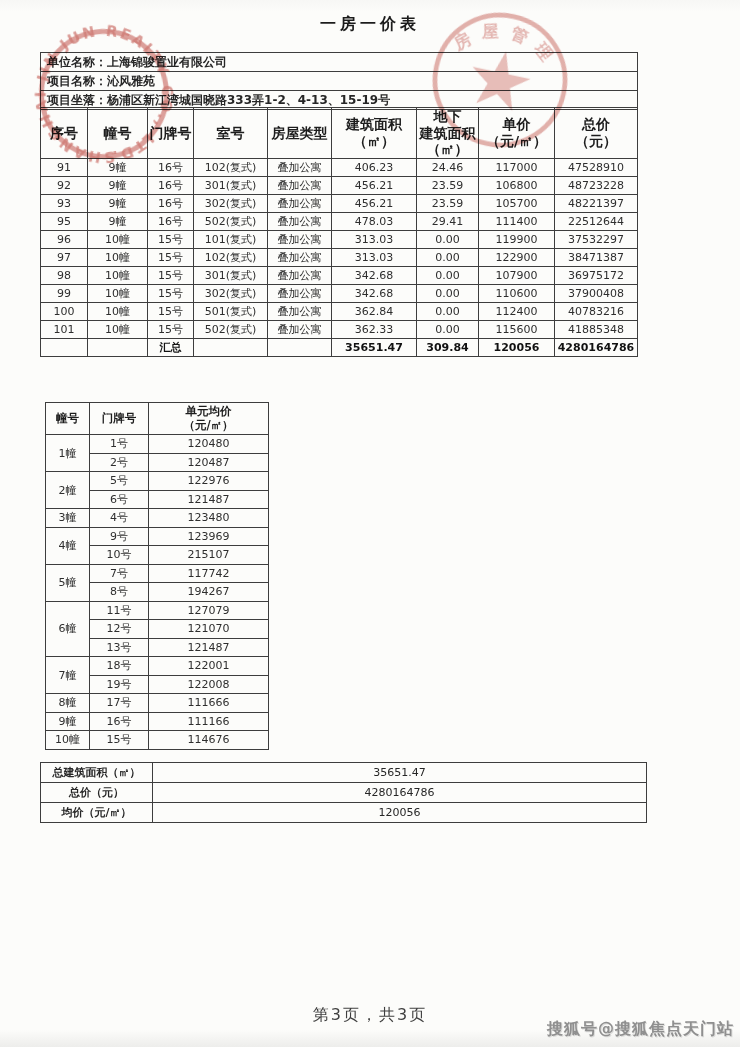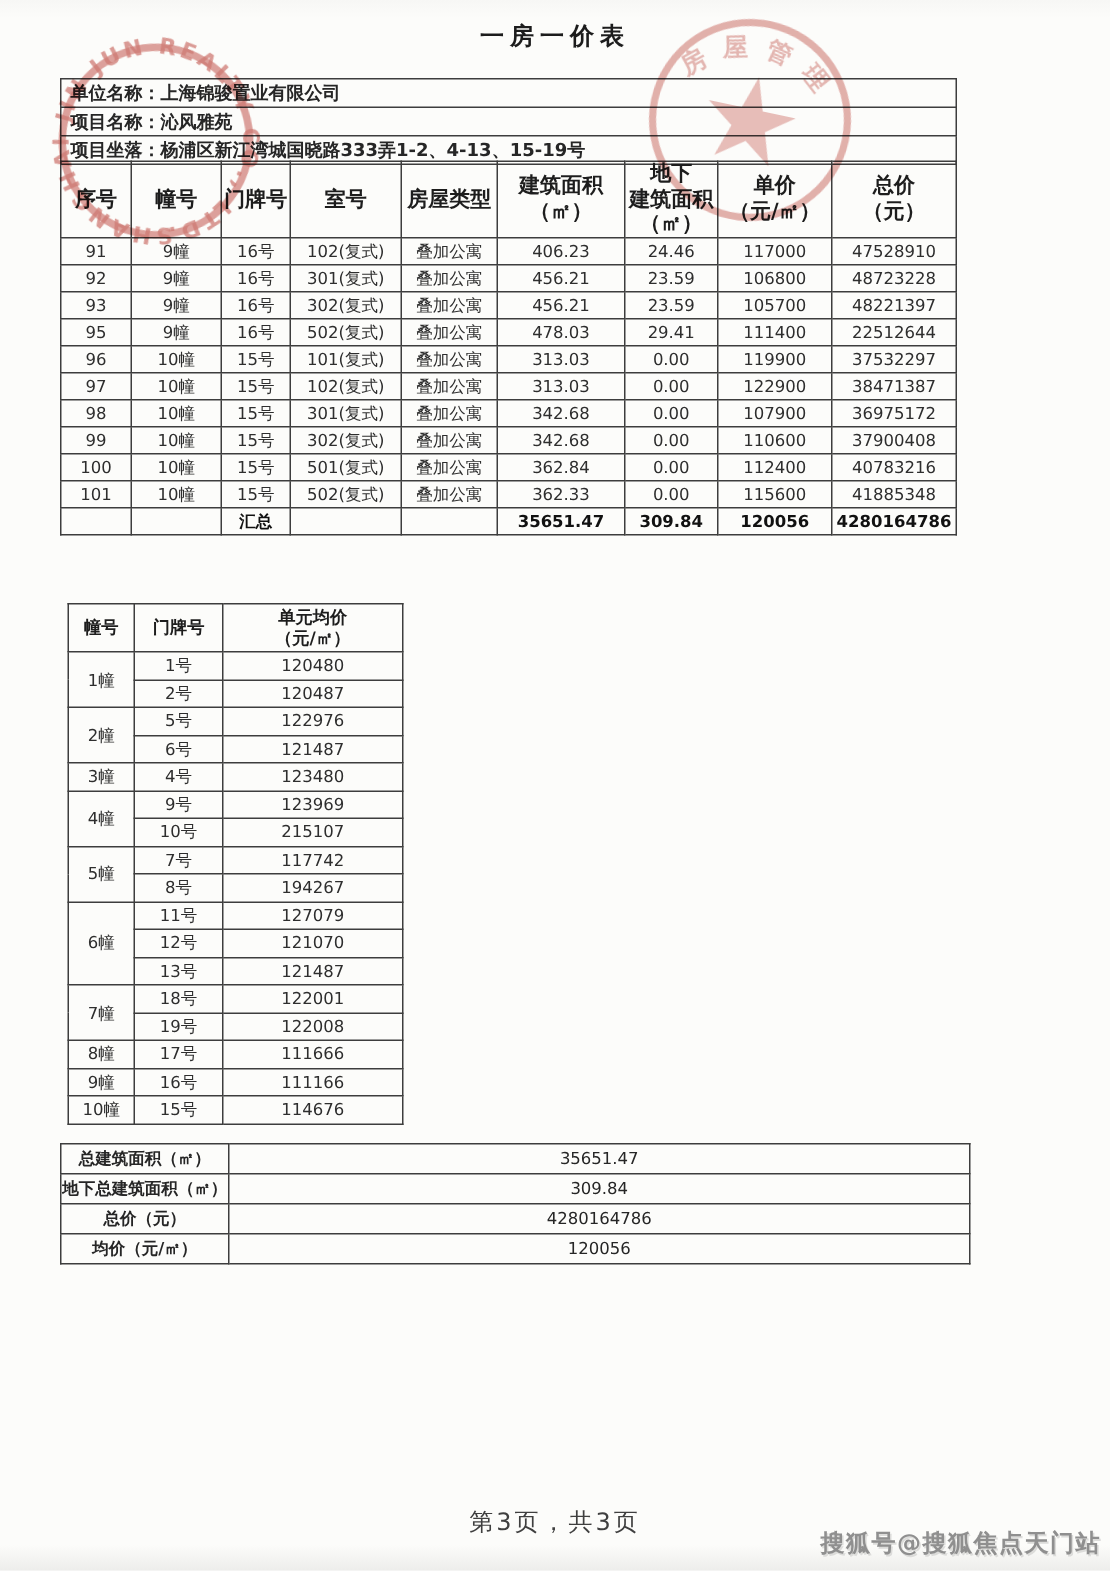--- a/index.html
+++ b/index.html
@@ -331,24 +331,20 @@
     <colgroup>
         <col style="width:112px">
         <col style="width:494px">
       </colgroup>
     <tbody>
       <tr>
         <td class="lbl">总建筑面积（㎡）</td>
         <td>35651.47</td>
       </tr>
       <tr>
-        <td class="lbl">地下总建筑面积（㎡）</td>
-        <td>309.84</td>
-      </tr>
-      <tr>
         <td class="lbl">总价（元）</td>
         <td>4280164786</td>
       </tr>
       <tr>
         <td class="lbl">均价（元/㎡）</td>
         <td>120056</td>
       </tr>
     </tbody>
   </table>
 

